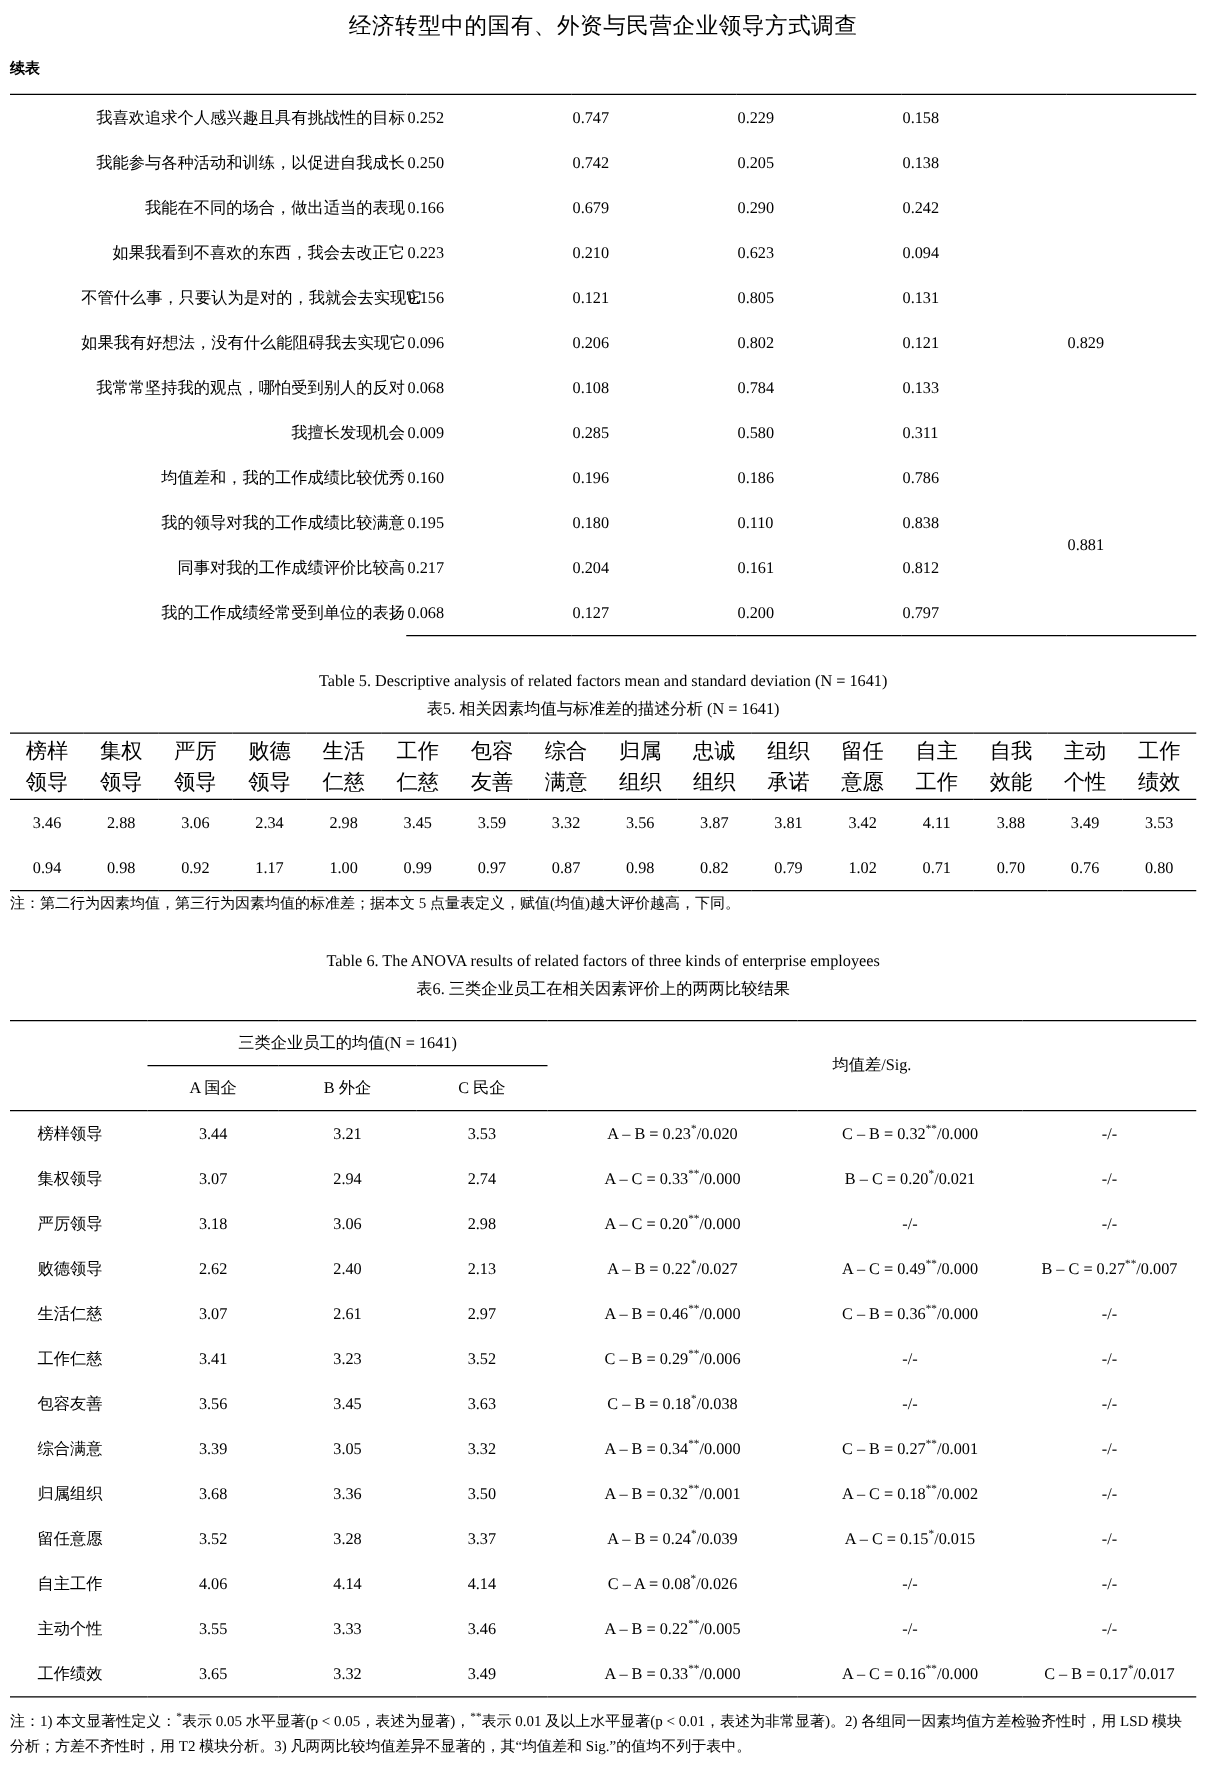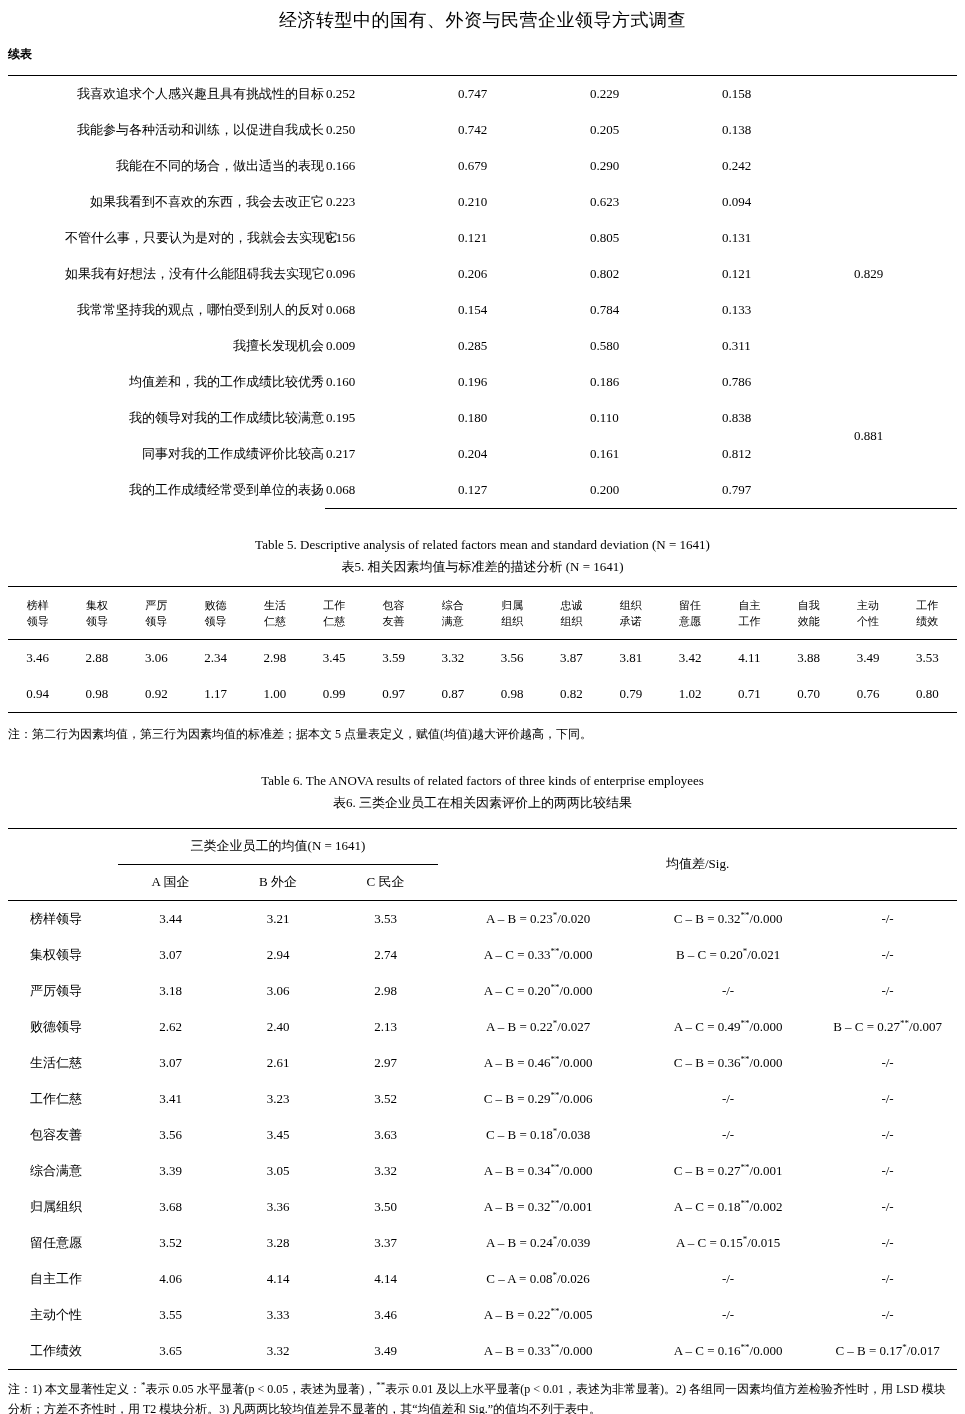--- a/index.html
+++ b/index.html
@@ -9,23 +9,23 @@
   .cont-label{font-weight:bold;font-size:12px;margin-top:14px}
   table{border-collapse:collapse;table-layout:fixed}
   .cont-table{width:949px;margin-top:12px;border-top:1px solid #000}
   .cont-table td{height:34px;font-size:13px;vertical-align:middle}
   .cont-table .lbl{text-align:right;padding-left:57px;white-space:nowrap;overflow:visible}
   .cont-table .val,.cont-table .alpha{text-align:left}
   .cont-table tr:last-child td:not(.lbl){border-bottom:1px solid #000}
   .caption{margin-top:28px;text-align:center;font-weight:normal;font-size:13px}
   .caption.zh{margin-top:5px}
   .t5{width:949px;margin-top:10px;border-top:1px solid #000;border-bottom:1px solid #000}
-  .t5 th{font-weight:normal;font-size:11px;height:52px;text-align:center;vertical-align:middle;border-bottom:1px solid #000;line-height:1.5;padding:0}
+  .t5 th{font-weight:normal;font-size:17px;height:52px;text-align:center;vertical-align:middle;border-bottom:1px solid #000;line-height:1.5;padding:0}
   .t5 td{height:34px;text-align:center;font-size:13px}
-  .note{margin-top:12px;font-size:12px;line-height:1.65}
+  .note{font-size:12px;line-height:1.65}
   .t6{width:949px;margin-top:16px;border-top:1px solid #000}
   .t6 td{font-size:13px;text-align:center;height:34px;vertical-align:middle}
   .t6 thead td{height:33px}
   .t6 .group-hdr{border-bottom:1px solid #000}
   .t6 .diff-hdr{border-bottom:1px solid #000;vertical-align:middle}
   .t6 thead tr:nth-child(2) td{border-bottom:1px solid #000}
   .t6 tbody tr:last-child td{border-bottom:1px solid #000}
   .t6 .f-col{text-align:left;padding-left:22px;white-space:nowrap}
   .t6 .diff-cell{white-space:nowrap}
   sup{font-size:9px;line-height:0;vertical-align:super}
@@ -94,21 +94,21 @@
           <td class="lbl">如果我有好想法，没有什么能阻碍我去实现它</td>
           <td class="val">0.096</td>
           <td class="val">0.206</td>
           <td class="val">0.802</td>
           <td class="val">0.121</td>
           <td class="alpha">0.829</td>
         </tr>
         <tr>
           <td class="lbl">我常常坚持我的观点，哪怕受到别人的反对</td>
           <td class="val">0.068</td>
-          <td class="val">0.154</td>
+          <td class="val">0.108</td>
           <td class="val">0.784</td>
           <td class="val">0.133</td>
           <td class="alpha"></td>
         </tr>
         <tr>
           <td class="lbl">我擅长发现机会</td>
           <td class="val">0.009</td>
           <td class="val">0.285</td>
           <td class="val">0.580</td>
           <td class="val">0.311</td>

